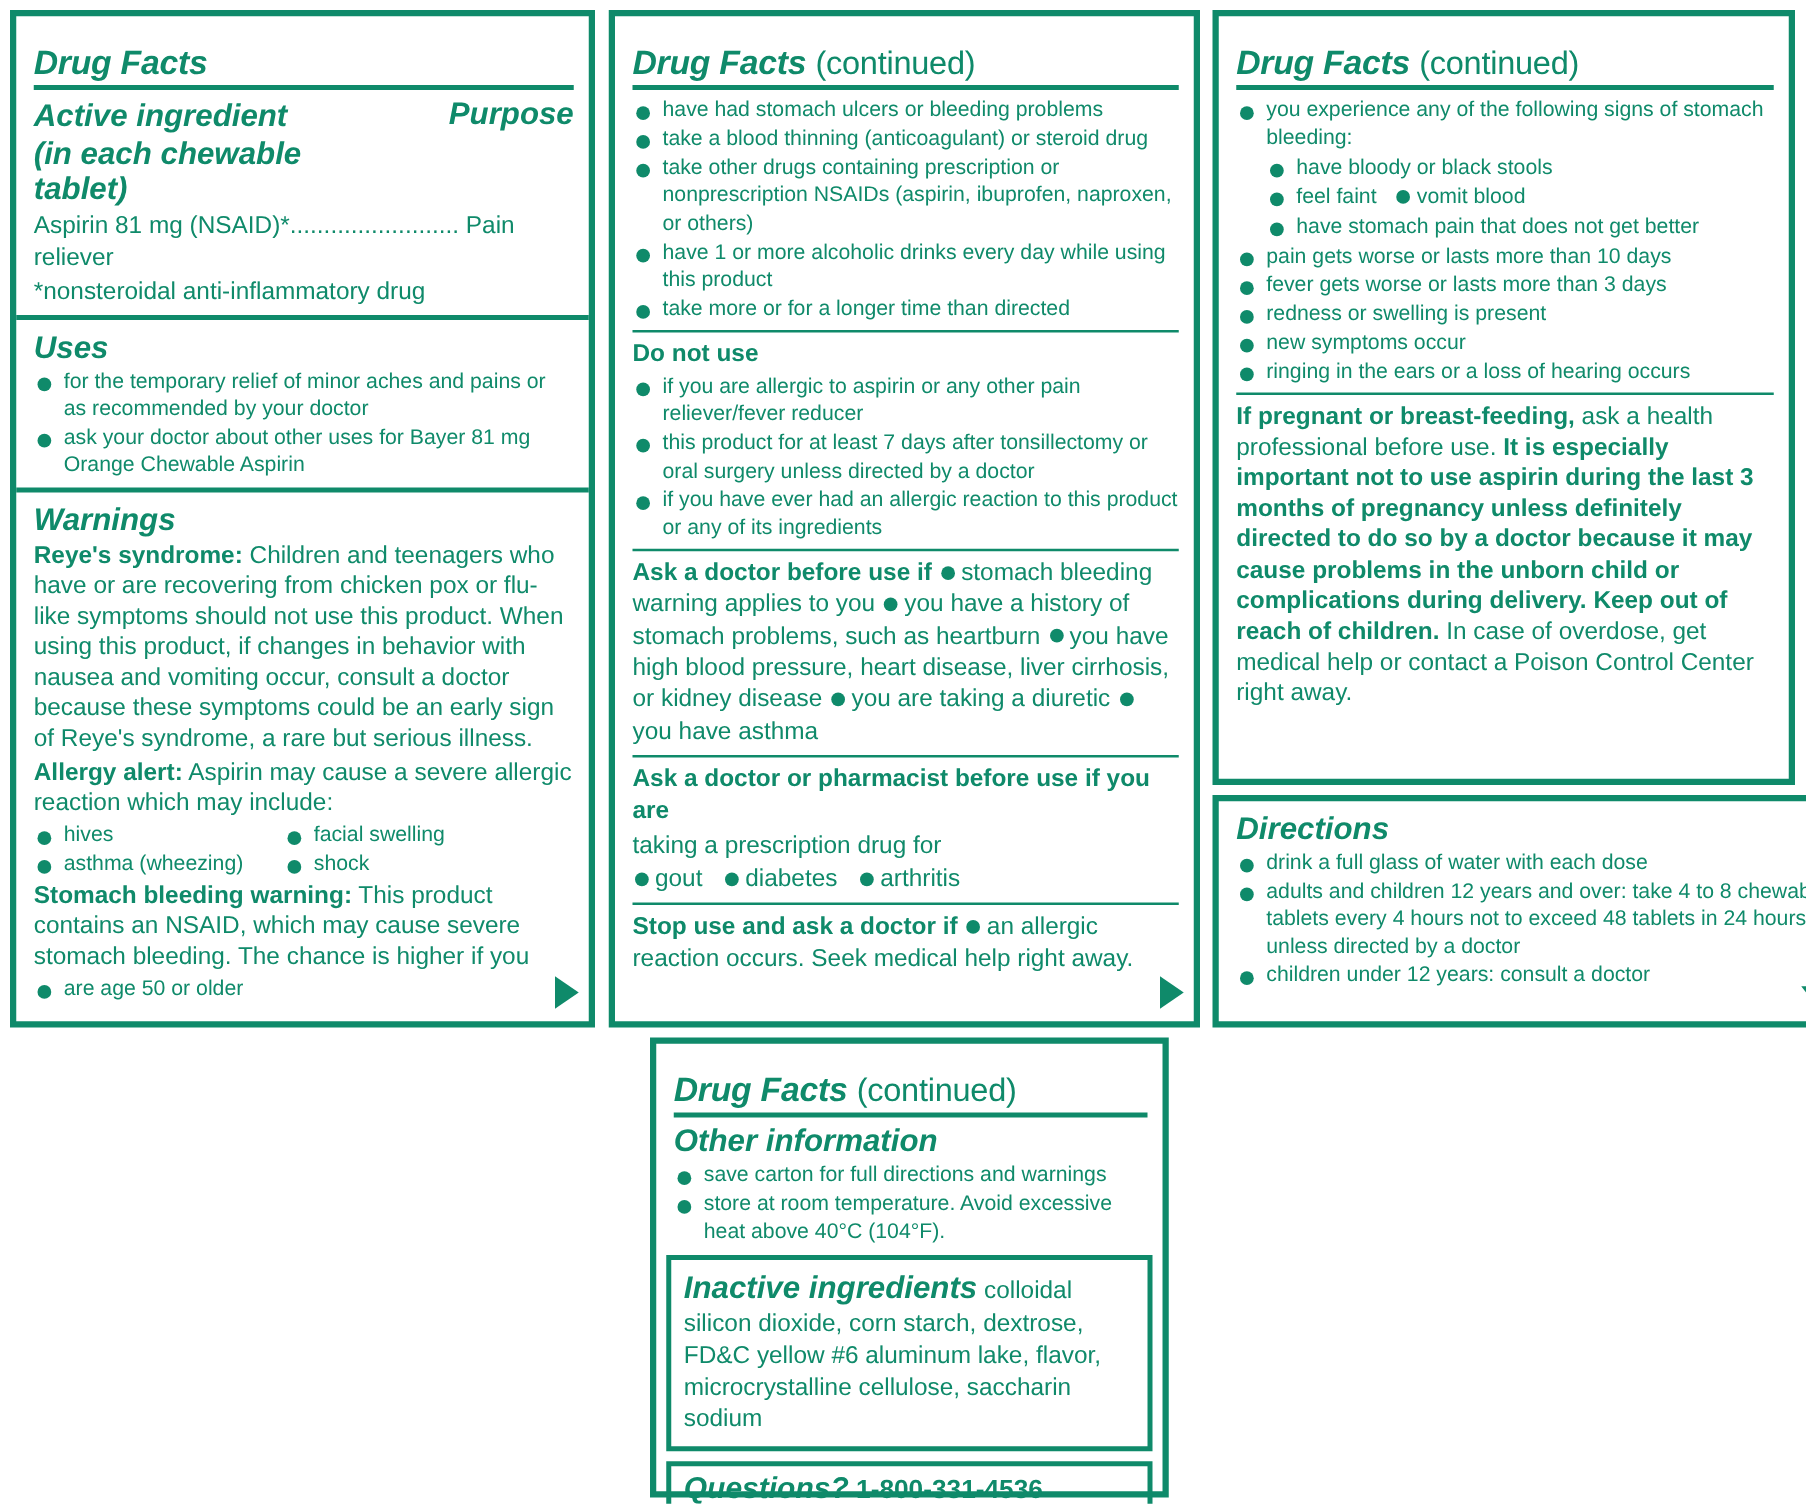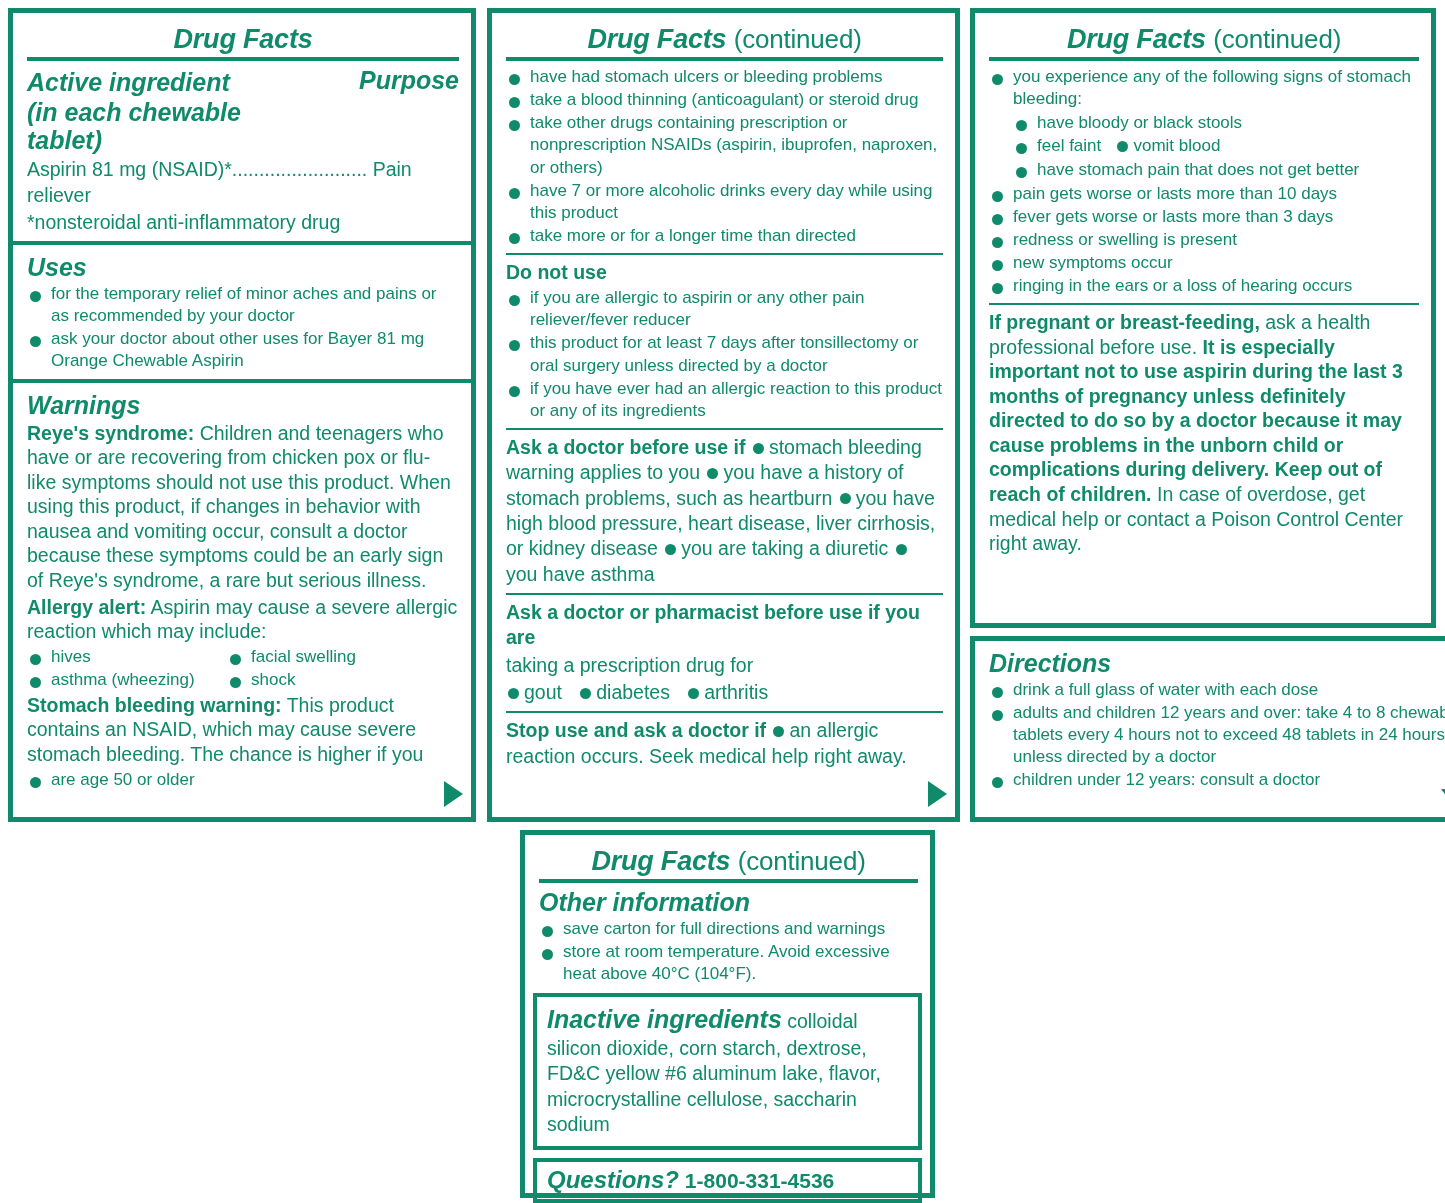--- a/index.html
+++ b/index.html
@@ -36,22 +36,21 @@
   .inner {
     padding: 6px 12px 4px 14px;
   }
   
   .df-title {
     font-style: italic;
     font-weight: bold;
     font-size: 27px;
     line-height: 1.08;
     letter-spacing: -0.2px;
-    margin: 6px 0 3px 0;
-    text-align: center;
+    margin: 17px 0 3px 0;
   }
   .df-title .cont {
     font-style: normal;
     font-weight: normal;
     font-size: 26px;
   }
   .rule-thick {
     border-bottom: 4px solid #0f8a6a;
     margin: 3px 0 5px 0;
   }
@@ -242,21 +241,21 @@
       <div class="df-title">
         <span>Drug Facts</span>
         <span class="cont">(continued)</span>
       </div>
       <div class="rule-thick"></div>
 
       <ul class="blist">
         <li>have had stomach ulcers or bleeding problems</li>
         <li>take a blood thinning (anticoagulant) or steroid drug</li>
         <li>take other drugs containing prescription or nonprescription NSAIDs (aspirin, ibuprofen, naproxen, or others)</li>
-        <li>have 7 or more alcoholic drinks every day while using this product</li>
+        <li>have 1 or more alcoholic drinks every day while using this product</li>
         <li>take more or for a longer time than directed</li>
       </ul>
 
       <div class="rule-thin"></div>
       <div class="body-txt bold">Do not use</div>
       <ul class="blist">
         <li>if you are allergic to aspirin or any other pain reliever/fever reducer</li>
         <li>this product for at least 7 days after tonsillectomy or oral surgery unless directed by a doctor</li>
         <li>if you have ever had an allergic reaction to this product or any of its ingredients</li>
       </ul>

